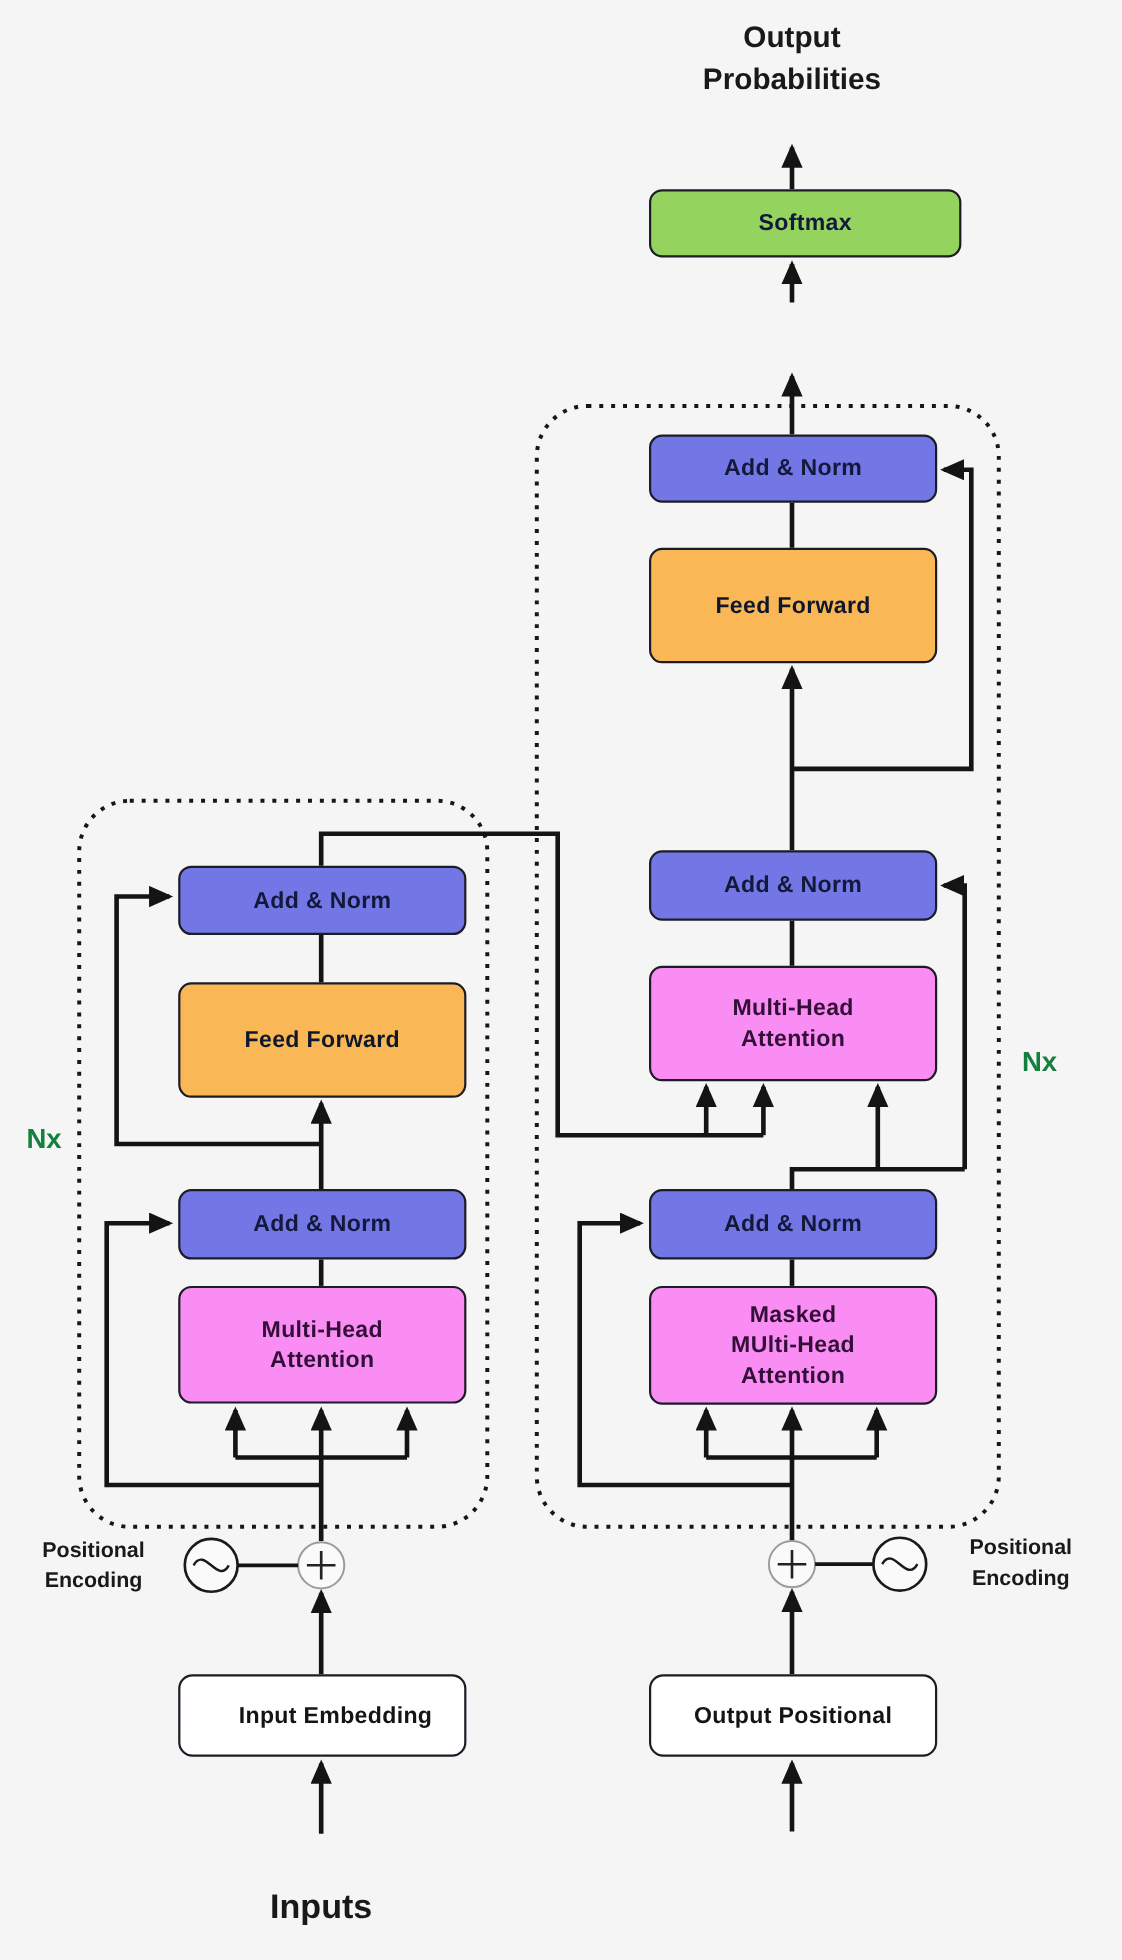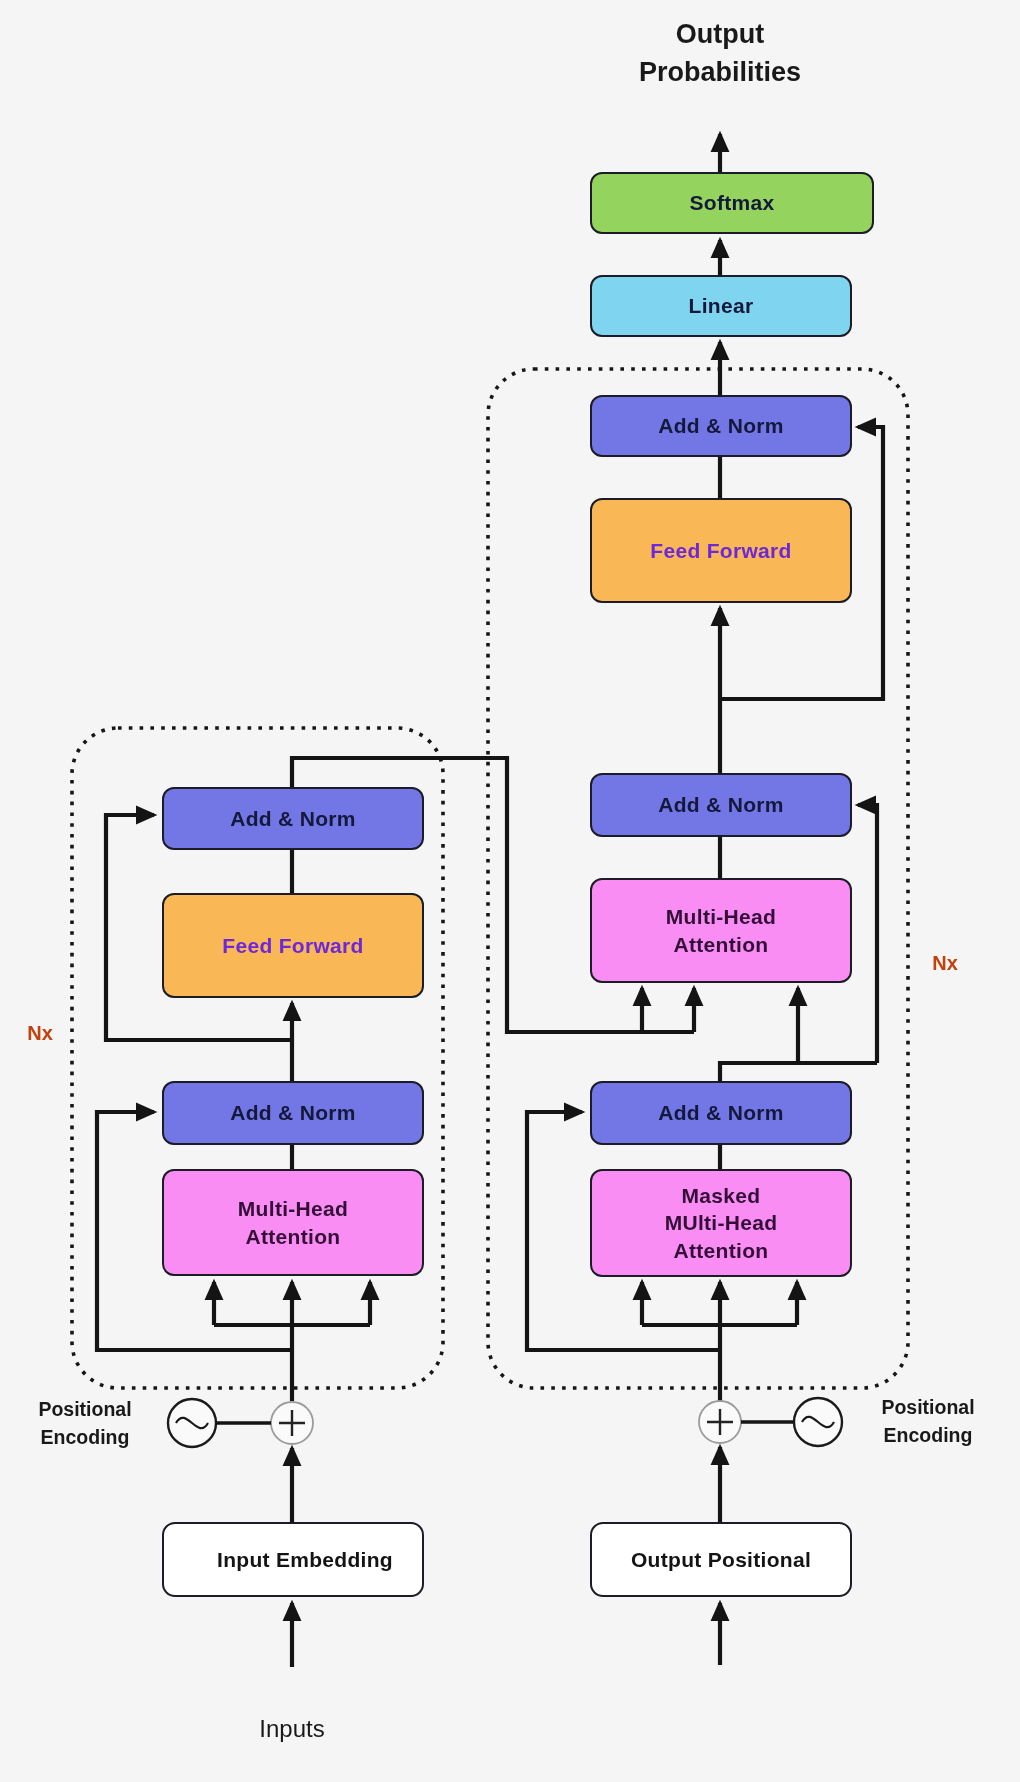--- a/index.html
+++ b/index.html
@@ -10,30 +10,30 @@
   }
   #wires{position:absolute;left:0;top:0;width:1020px;height:1782px;}
   .node{
     position:absolute;box-sizing:border-box;
     border:2.5px solid #1c1c26;border-radius:12px;
     display:flex;align-items:center;justify-content:center;
     text-align:center;font-weight:700;font-size:21px;
     letter-spacing:.3px;line-height:1.3;white-space:pre-line;
     color:#14183a;
   }
-  .node.ff{color:#6d28d9;}
+  .node.ff{color:#0f172a;}
   .node.mha{color:#330f38;}
   .node.emb{color:#141414;border-radius:13px;}
   .caption{
     position:absolute;text-align:center;color:#191919;
     white-space:pre-line;
   }
   .title{font-size:27px;font-weight:600;line-height:1.4;}
-  .io{font-size:24px;font-weight:400;line-height:1.45;}
-  .nx{font-size:20px;font-weight:800;color:#c2410c;text-align:center;}
+  .io{font-size:31px;font-weight:700;line-height:1.45;}
+  .nx{font-size:25px;font-weight:800;color:#15803d;text-align:center;}
   .posenc{font-size:19.5px;font-weight:700;line-height:1.42;}
 </style>
 </head>
 <body>
 
 <div id="canvas">
 
   <svg id="wires" viewBox="0 0 1020 1782">
     <defs>
       <marker id="arr" markerUnits="strokeWidth" markerWidth="5.6" markerHeight="5" refX="4.4" refY="2.3" orient="auto">
@@ -101,21 +101,20 @@
       <path d="M 741 1422 L 794 1422" stroke="#141414" stroke-width="3.4"></path>
     </g>
     <g>
       <circle cx="818" cy="1422" r="24" fill="#fafafa" stroke="#1a1a1a" stroke-width="2.4"></circle>
       <path d="M 802 1422 C 812 1404, 824 1440, 834 1422" fill="none" stroke="#1a1a1a" stroke-width="2.2"></path>
     </g>
   </svg>
 
   <div class="node" style="left: 590px; top: 172px; width: 284px; height: 62px; background-color: rgb(149, 211, 95);">Softmax</div>
 
-  <div class="node" style="left: 590px; top: 275px; width: 262px; height: 62px; background-color: rgb(127, 212, 239);">Linear</div>
 
   <div class="node" style="left: 590px; top: 395px; width: 262px; height: 62px; background-color: rgb(115, 119, 230);">Add &amp; Norm</div>
 
   <div class="node ff" style="left: 590px; top: 498px; width: 262px; height: 105px; background-color: rgb(249, 184, 85);">Feed Forward</div>
 
   <div class="node" style="left: 590px; top: 773px; width: 262px; height: 64px; background-color: rgb(115, 119, 230);">Add &amp; Norm</div>
 
   <div class="node mha" style="left: 590px; top: 878px; width: 262px; height: 105px; background-color: rgb(249, 141, 243);">Multi-Head
 Attention</div>
 

